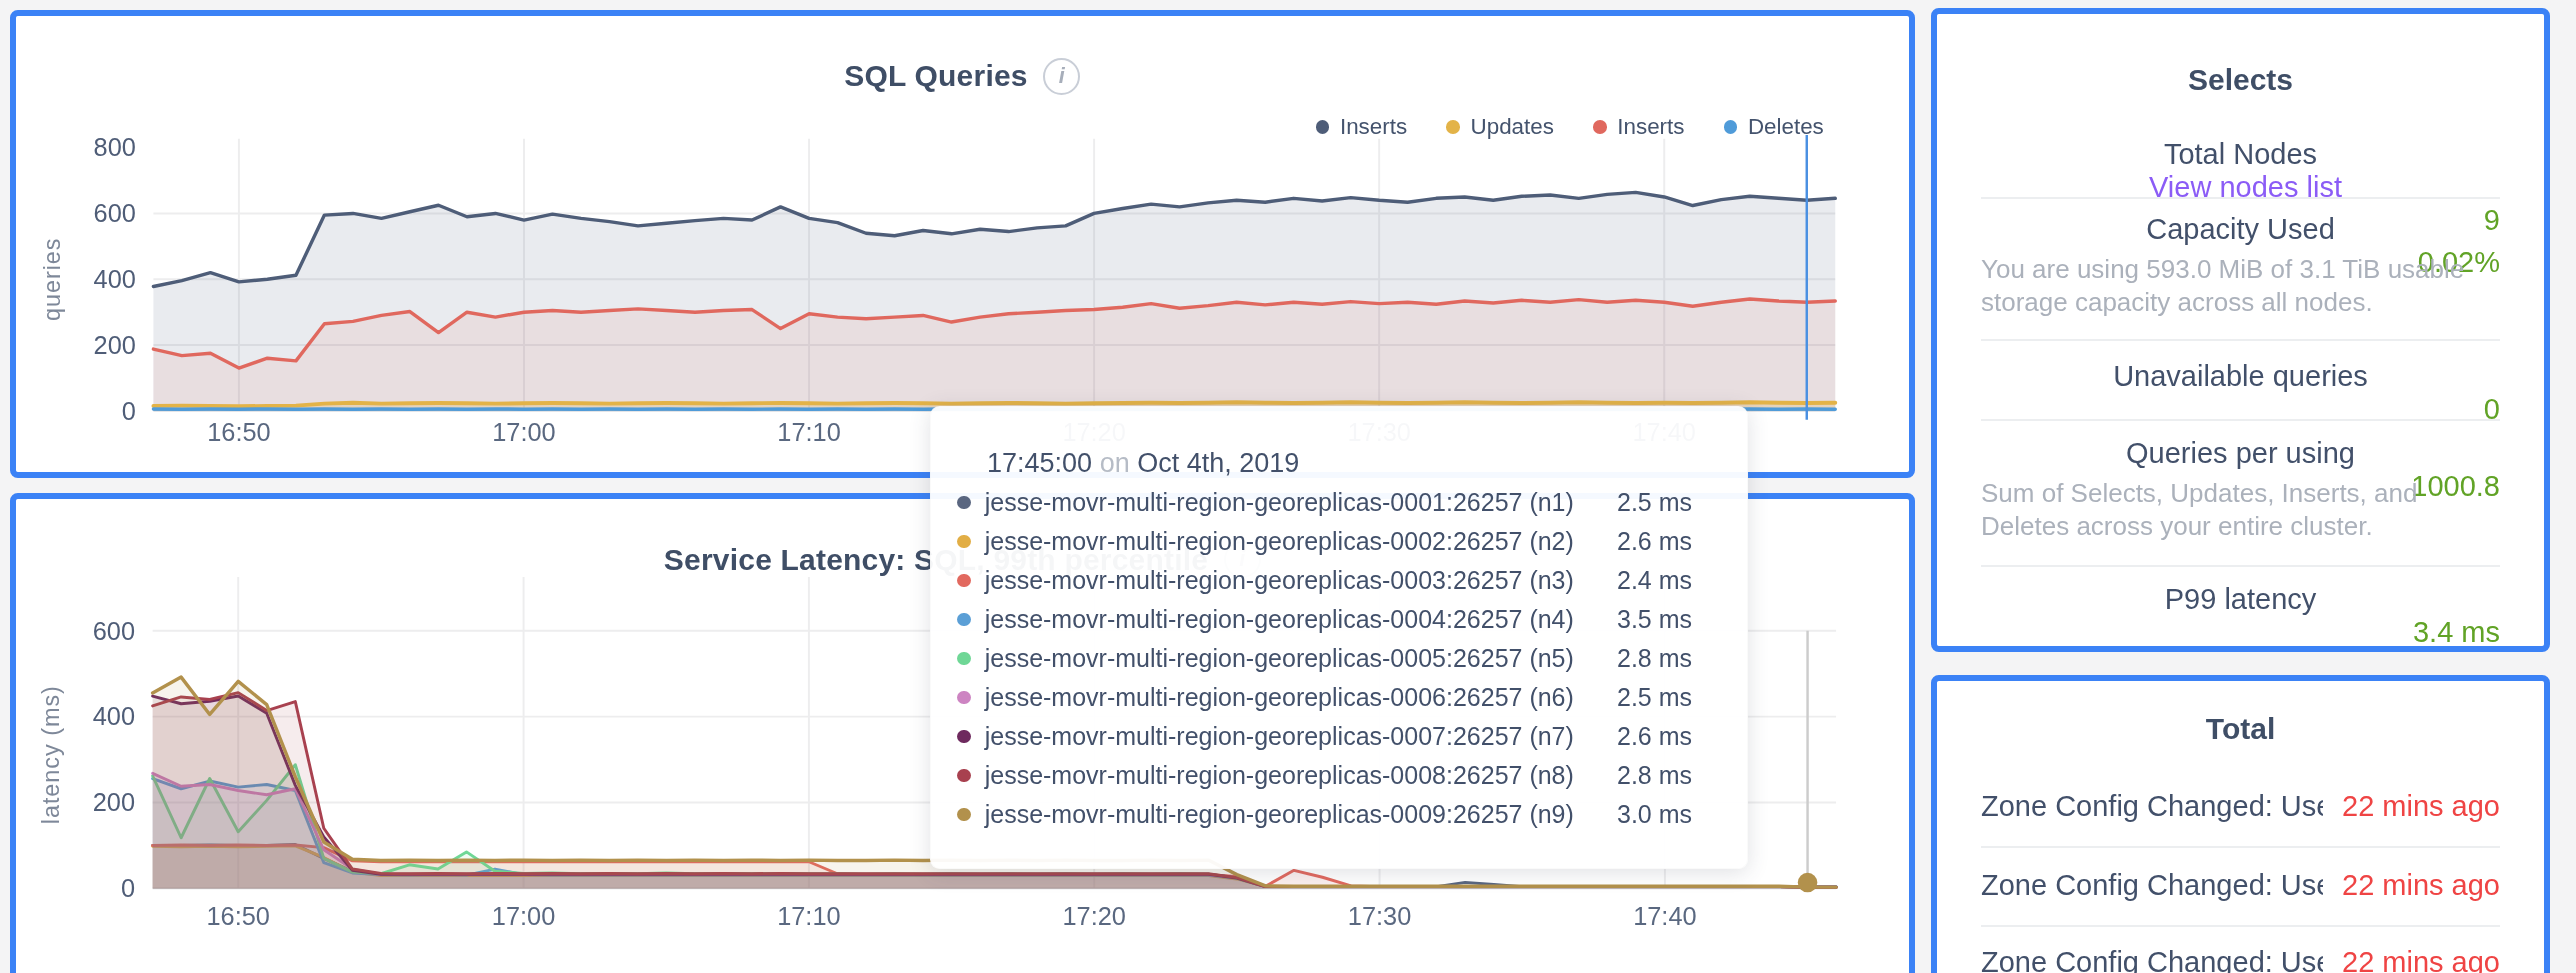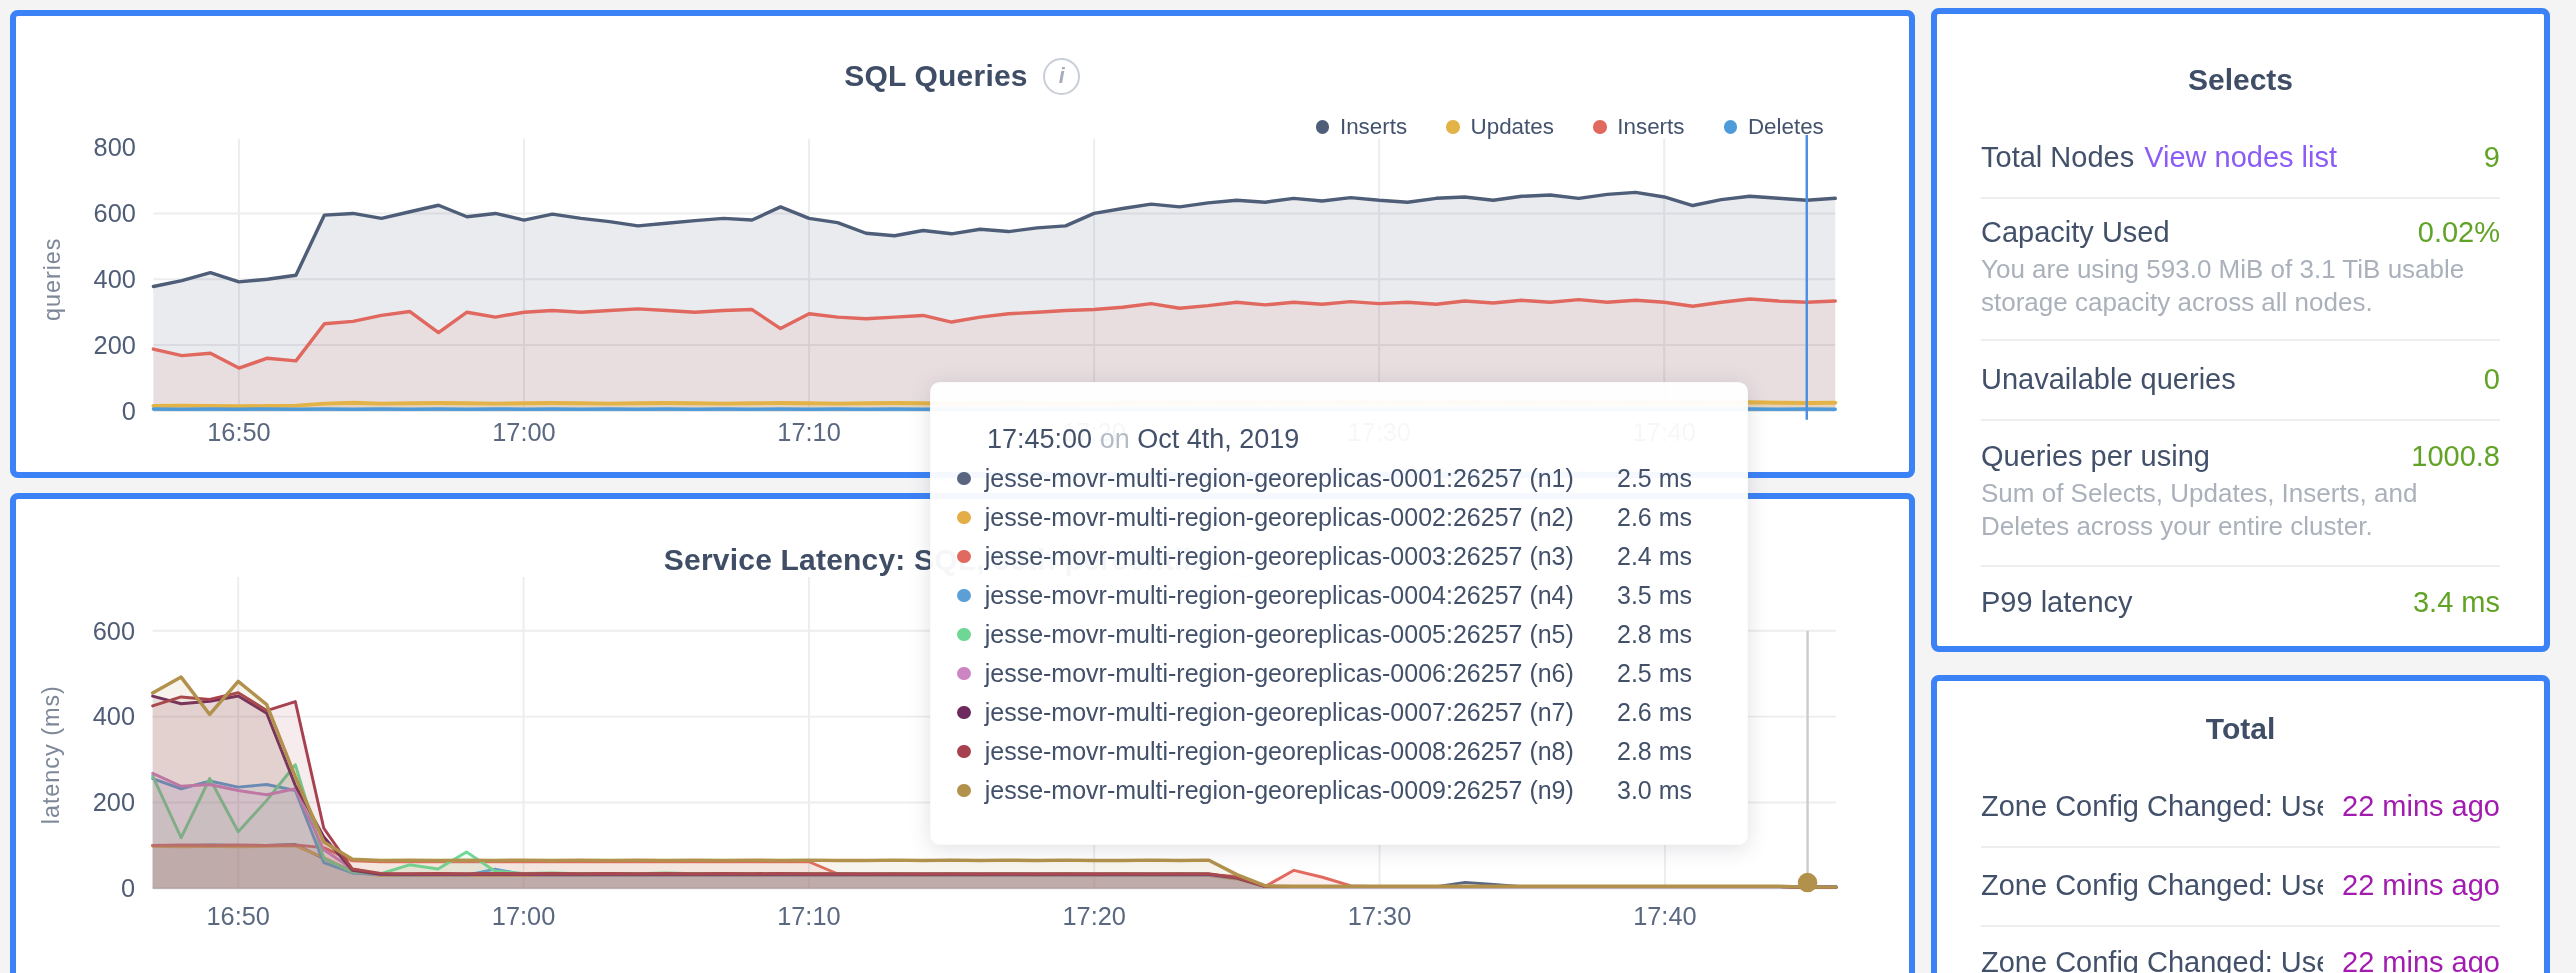--- a/index.html
+++ b/index.html
@@ -33,55 +33,55 @@
   .legend-dot { width:13.7px; height:13.7px; border-radius:50%; flex:none; }
   .legend-label { font-size:22.4px; color:#44536d; }
 
   .chart-svg { position:absolute; left:0; top:0; z-index:1; }
   .ytick  { font-family:"Liberation Sans", sans-serif; font-size:26px; fill:#4f5d77; }
   .xtick  { font-family:"Liberation Sans", sans-serif; font-size:26px; fill:#5a6880; }
   .axis-title { font-family:"Liberation Sans", sans-serif; font-size:24px; fill:#7e8899; letter-spacing:1px; }
 
   
   #tooltip {
-    position:absolute; left:930px; top:382px; width:818px; height:463px;
+    position:absolute; left:930px; top:406px; width:818px; height:463px;
     background:rgba(255,255,255,0.95); border-radius:9.8px; z-index:10;
     box-shadow:0 3.9px 21.5px rgba(60,70,90,0.16); border:1px solid rgba(0,0,0,0.02);
   }
   .t-header { position:absolute; left:56px; top:41px; font-size:27px; color:#42506a; }
   .t-on { color:#b6bcc6; }
   #tooltip-rows { position:absolute; left:0; right:0; top:76px; }
   .t-row { position:relative; height:39px; display:flex; align-items:center; padding-left:26px; }
   .t-dot { width:13.7px; height:13.7px; border-radius:50%; flex:none; }
   .t-name { margin-left:14px; font-size:25px; color:#42506a; white-space:nowrap; }
   .t-val  { position:absolute; left:686px; font-size:25px; color:#42506a; white-space:nowrap; }
 
   
   .side-title {
     position:absolute; top:49px; left:0; right:0; text-align:center;
     font-size:30px; font-weight:bold; color:#3f4e66;
   }
   .srow {
     position:absolute; left:44px; right:44px; height:39px;
-    display:flex; align-items:center;
+    display:flex; align-items:center;flex-direction:column;
   }
   .slabel { font-size:29px; color:#42506a; white-space:nowrap; }
   .slink  { font-size:29px; color:#8b5cf6; text-decoration:none; margin-left:10px; white-space:nowrap; cursor:pointer; }
   .sval   { margin-left:auto; font-size:29px; color:#61a326; white-space:nowrap; }
   .ssub {
     position:absolute; left:44px; right:39px; font-size:26px; line-height:33px; color:#abb1bb;
   }
   .sdivider { position:absolute; left:44px; right:44px; height:0; border-top:2px solid #eceef0; }
 
   .erow {
     position:absolute; left:44px; right:44px; height:41px;
     display:flex; align-items:center; justify-content:space-between;
   }
   .etitle { font-size:29px; color:#42506a; white-space:nowrap; overflow:hidden; cursor:pointer; }
-  .etime  { font-size:29px; color:#a21caf; white-space:nowrap; margin-left:19.5px; }
+  .etime  { font-size:29px; color:#ef4444; white-space:nowrap; margin-left:19.5px; }
 </style>
 </head>
 <body>
 
 <div class="page">
 
   <section class="card" id="card-chart-0">
     <div class="chart-title-row">
       <span class="chart-title">SQL Queries</span>
       <span class="info-icon">i</span>

